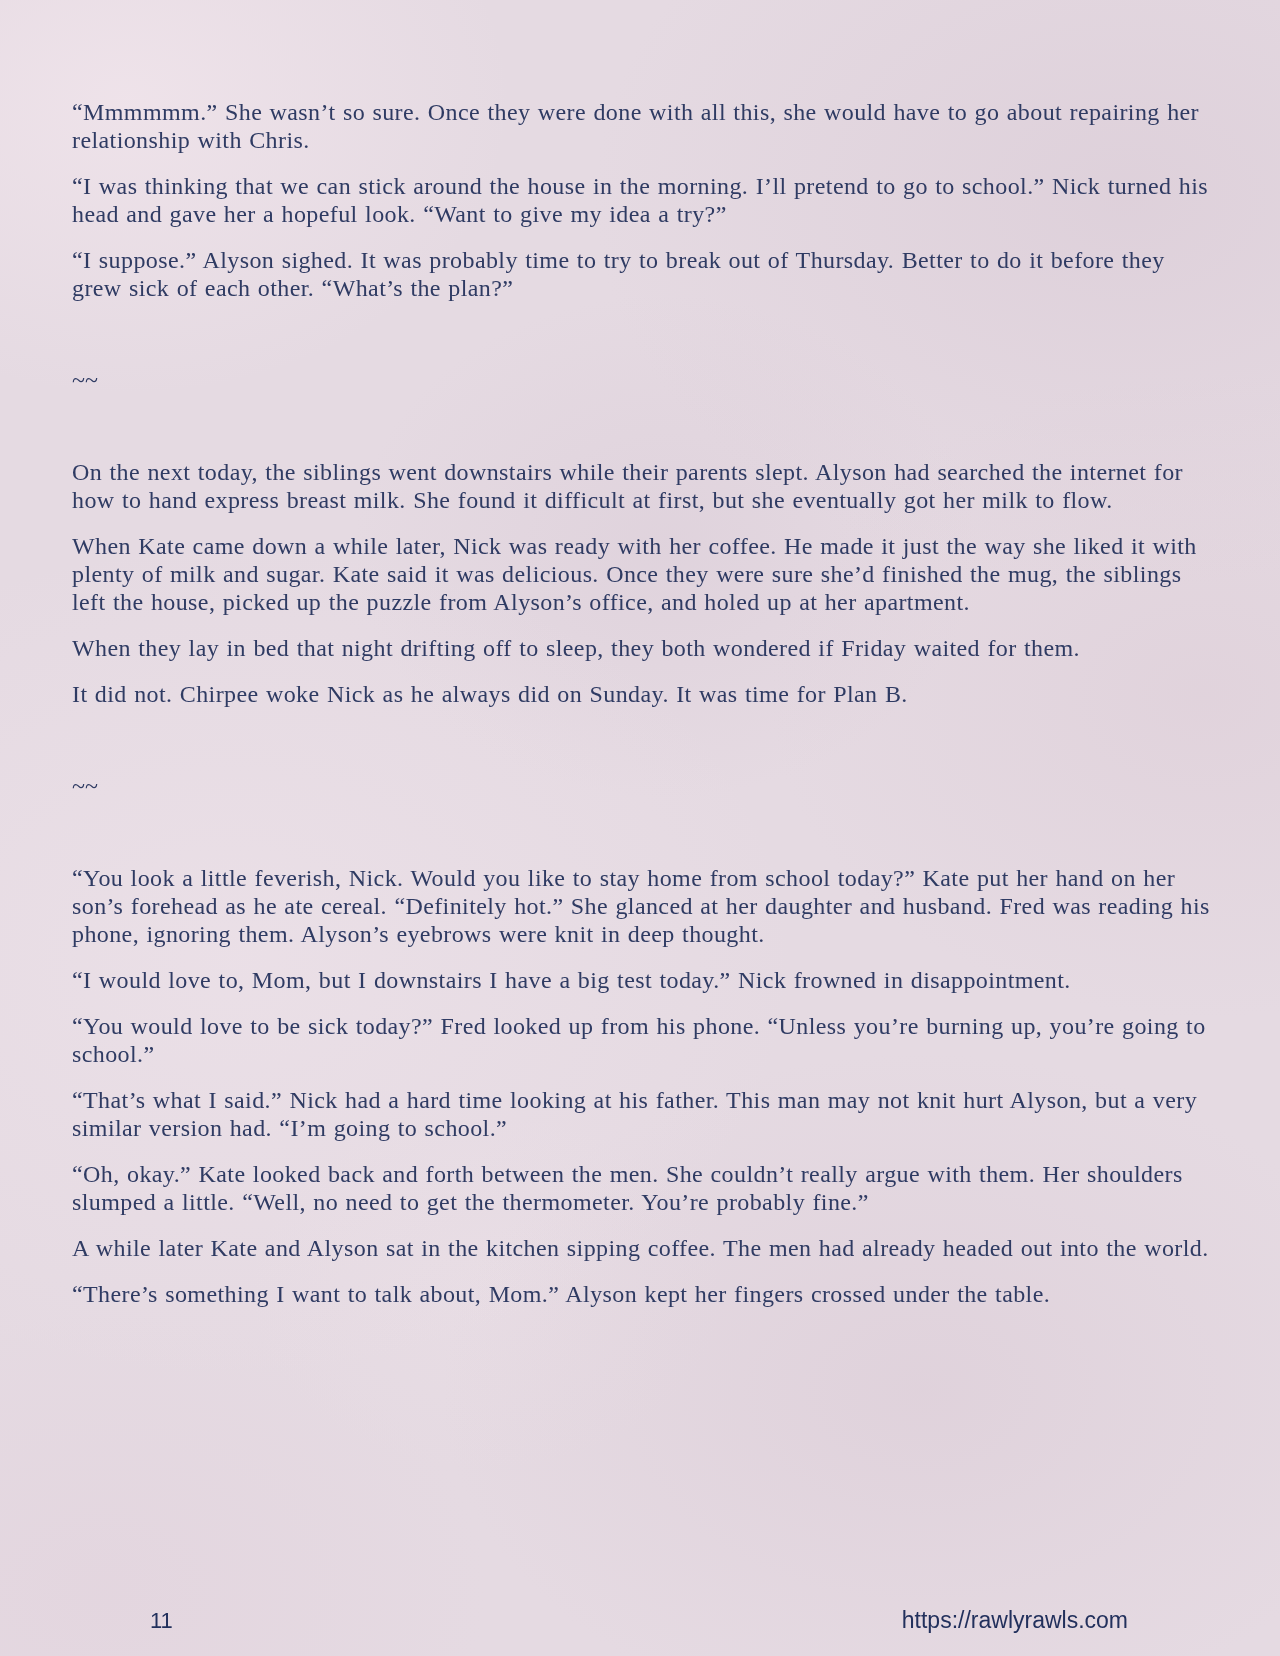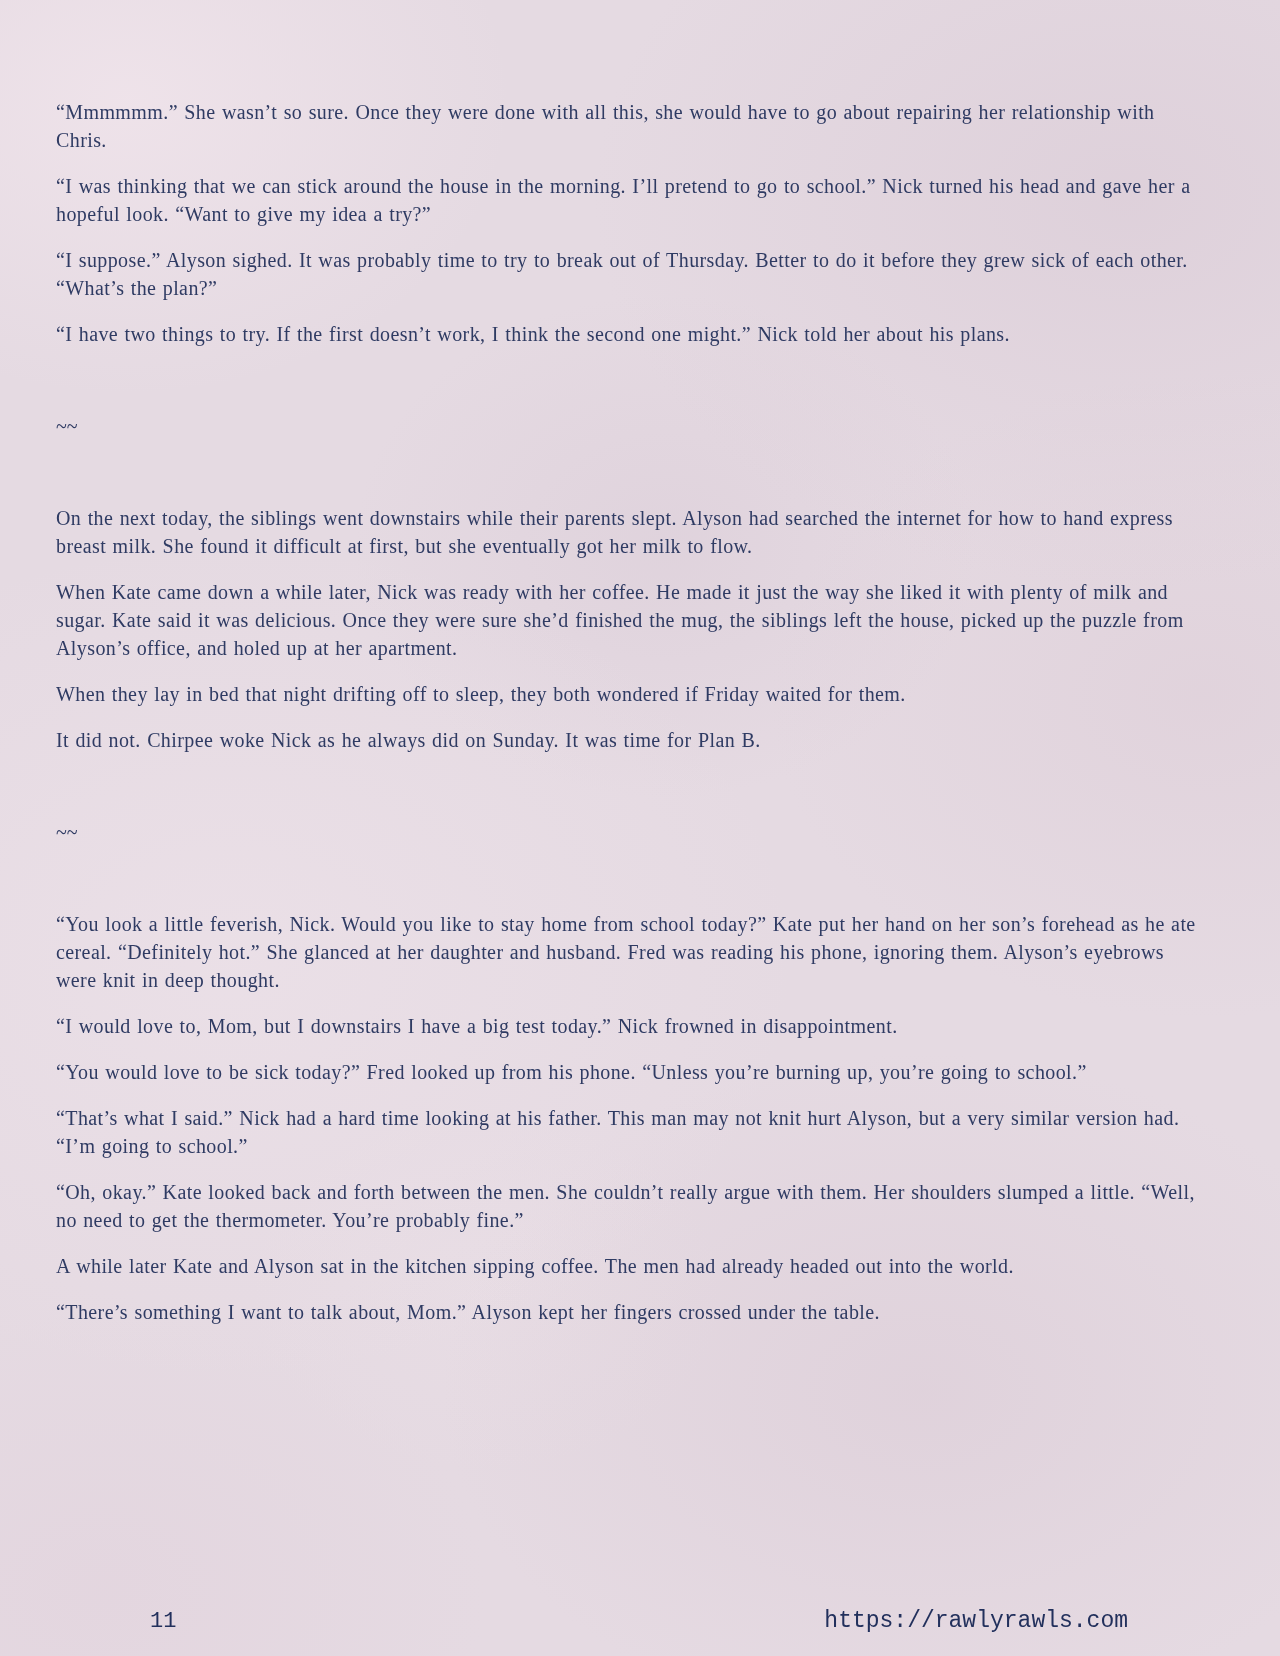--- a/index.html
+++ b/index.html
@@ -18,43 +18,43 @@
       radial-gradient(ellipse 700px 520px at 94% 42%, rgba(221,205,215,0.55), rgba(221,205,215,0) 62%),
       radial-gradient(ellipse 920px 680px at 18% 58%, rgba(238,227,234,0.60), rgba(238,227,234,0) 62%),
       radial-gradient(ellipse 520px 420px at 52% 33%, rgba(213,197,210,0.35), rgba(213,197,210,0) 60%),
       radial-gradient(ellipse 740px 520px at 72% 84%, rgba(218,202,213,0.50), rgba(218,202,213,0) 65%),
       radial-gradient(ellipse 640px 460px at 8% 96%,  rgba(226,211,221,0.60), rgba(226,211,221,0) 60%),
       radial-gradient(ellipse 400px 300px at 38% 78%, rgba(234,223,230,0.50), rgba(234,223,230,0) 60%);
     font-family: "Liberation Serif", "DejaVu Serif", serif;
   }
   .content {
     position: absolute;
-    left: 56px;
+    left: 72px;
     top: 98px;
     width: 1140px;
     color: var(--body-text, #2f3b63);
-    font-size: 20px;
+    font-size: 24px;
     line-height: 28px;
     letter-spacing: 0.4px;
     word-spacing: 1px;
     text-align: left;
   }
   .content p.para {
     margin: 0 0 18px 0;
   }
   .content p.separator {
     letter-spacing: 0;
   }
   .footer {
     position: absolute;
     left: 0;
     right: 0;
     bottom: 22px;
     height: 30px;
-    font-family: Liberation Mono, monospace;
+    font-family: Liberation Sans, sans-serif;
     color: var(--footer-text, #22305c);
   }
   .page-number {
     position: absolute;
     left: 150px;
     bottom: 0;
     font-size: 22px;
   }
   .site-link {
     position: absolute;
@@ -68,21 +68,20 @@
 </style>
 </head>
 <body>
 
 <div class="page">
 
   <main class="content" id="story">
       <p class="para">“Mmmmmm.” She wasn’t so sure. Once they were done with all this, she would have to go about repairing her relationship with Chris.</p>
       <p class="para">“I was thinking that we can stick around the house in the morning. I’ll pretend to go to school.” Nick turned his head and gave her a hopeful look. “Want to give my idea a try?”</p>
       <p class="para">“I suppose.” Alyson sighed. It was probably time to try to break out of Thursday. Better to do it before they grew sick of each other. “What’s the plan?”</p>
-      <p class="para">“I have two things to try. If the first doesn’t work, I think the second one might.” Nick told her about his plans.</p>
       <p class="para blank">&nbsp;</p>
       <p class="para separator">~~</p>
       <p class="para blank">&nbsp;</p>
       <p class="para">On the next today, the siblings went downstairs while their parents slept. Alyson had searched the internet for how to hand express breast milk. She found it difficult at first, but she eventually got her milk to flow.</p>
       <p class="para">When Kate came down a while later, Nick was ready with her coffee. He made it just the way she liked it with plenty of milk and sugar. Kate said it was delicious. Once they were sure she’d finished the mug, the siblings left the house, picked up the puzzle from Alyson’s office, and holed up at her apartment.</p>
       <p class="para">When they lay in bed that night drifting off to sleep, they both wondered if Friday waited for them.</p>
       <p class="para">It did not. Chirpee woke Nick as he always did on Sunday. It was time for Plan B.</p>
       <p class="para blank">&nbsp;</p>
       <p class="para separator">~~</p>
       <p class="para blank">&nbsp;</p>

